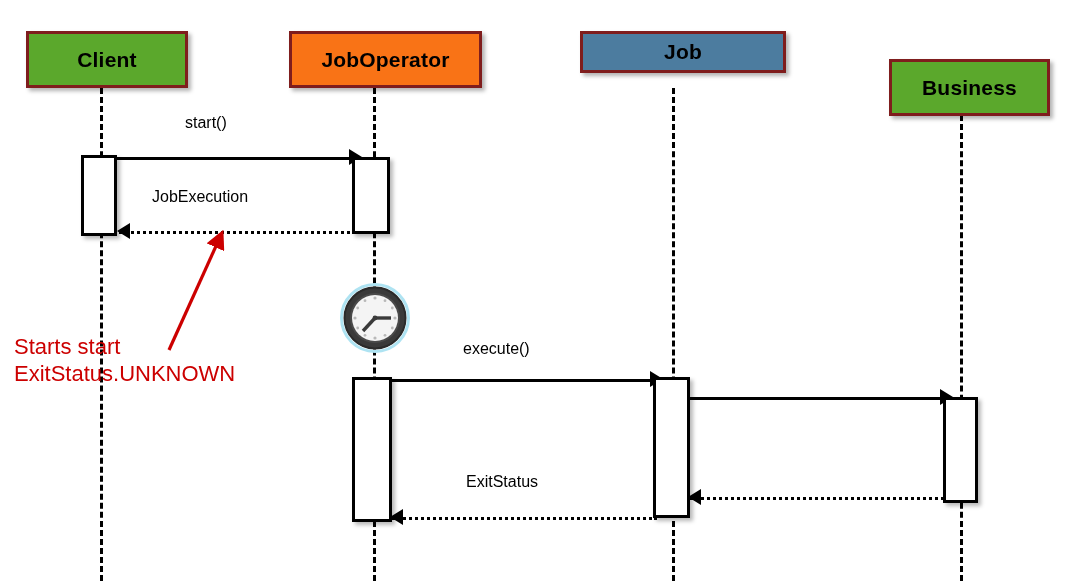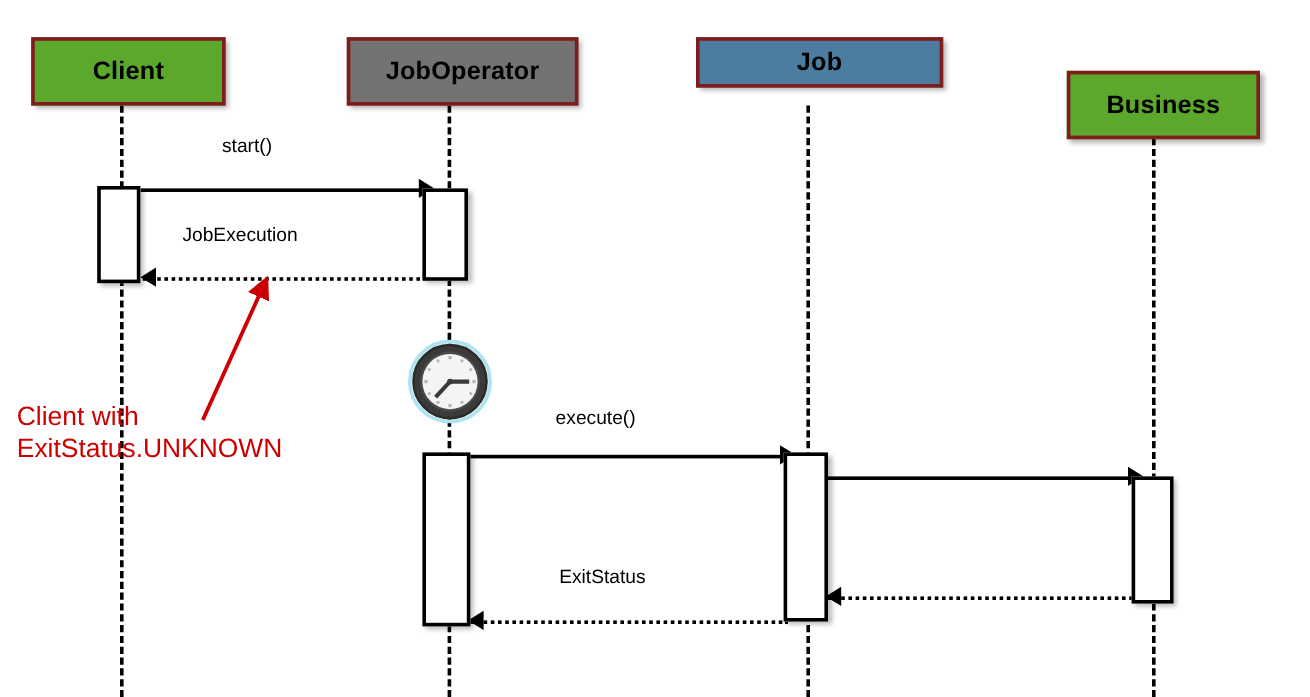--- a/index.html
+++ b/index.html
@@ -100,21 +100,21 @@
 
   <div class="lifeline" style="left:100px; top:88px;  height:493px;"></div>
   <div class="lifeline" style="left:373px; top:88px;  height:493px;"></div>
   <div class="lifeline" style="left:672px; top:88px;  height:493px;"></div>
   <div class="lifeline" style="left:960px; top:88px;  height:493px;"></div>
 
   <div class="participant" style="left:26px; top:31px; width:162px; height:57px; background:#5BA82C;">
     <span>Client</span>
   </div>
 
-  <div class="participant" style="left:289px; top:31px; width:193px; height:57px; background:#737373;">
+  <div class="participant" style="left:289px; top:31px; width:193px; height:57px; background:#f97316;">
     <span>JobOperator</span>
   </div>
 
   <div class="participant" style="left:580px; top:31px; width:206px; height:42px; background:#4C7C9F;">
     <span>Job</span>
   </div>
 
   <div class="participant" style="left:889px; top:31px; width:161px; height:57px; background:#5BA82C;margin-top:28px;">
     <span>Business</span>
   </div>
@@ -149,21 +149,21 @@
 
   <svg class="annotation-arrow" style="left:150px; top:215px; width:100px; height:150px;" viewBox="0 0 100 150">
     <defs>
       <marker id="redhead" markerWidth="6" markerHeight="6" refX="4.2" refY="3" orient="auto" markerUnits="strokeWidth">
         <path d="M0,0 L6,3 L0,6 z" fill="#CC0000"></path>
       </marker>
     </defs>
     <line x1="19" y1="135" x2="71" y2="20" stroke="#CC0000" stroke-width="3.2" marker-end="url(#redhead)"></line>
   </svg>
 
-  <div class="annotation" style="left:14px; top:333px;">Client with</div>
+  <div class="annotation" style="left:14px; top:333px;">Starts start</div>
   <div class="annotation" style="left:14px; top:360px;">ExitStatus.UNKNOWN</div>
 
   <svg class="clock" style="left:340px; top:283px; width:70px; height:70px;" viewBox="0 0 70 70">
 
     <circle cx="35" cy="35" r="33.5" fill="none" stroke="#AEE3F2" stroke-width="3"></circle>
 
     <circle cx="35" cy="35" r="31" fill="#3A3A3A"></circle>
     <circle cx="35" cy="35" r="30.5" fill="none" stroke="#2B2B2B" stroke-width="2"></circle>
 
     <circle cx="35" cy="35" r="25" fill="#4A4A4A"></circle>

